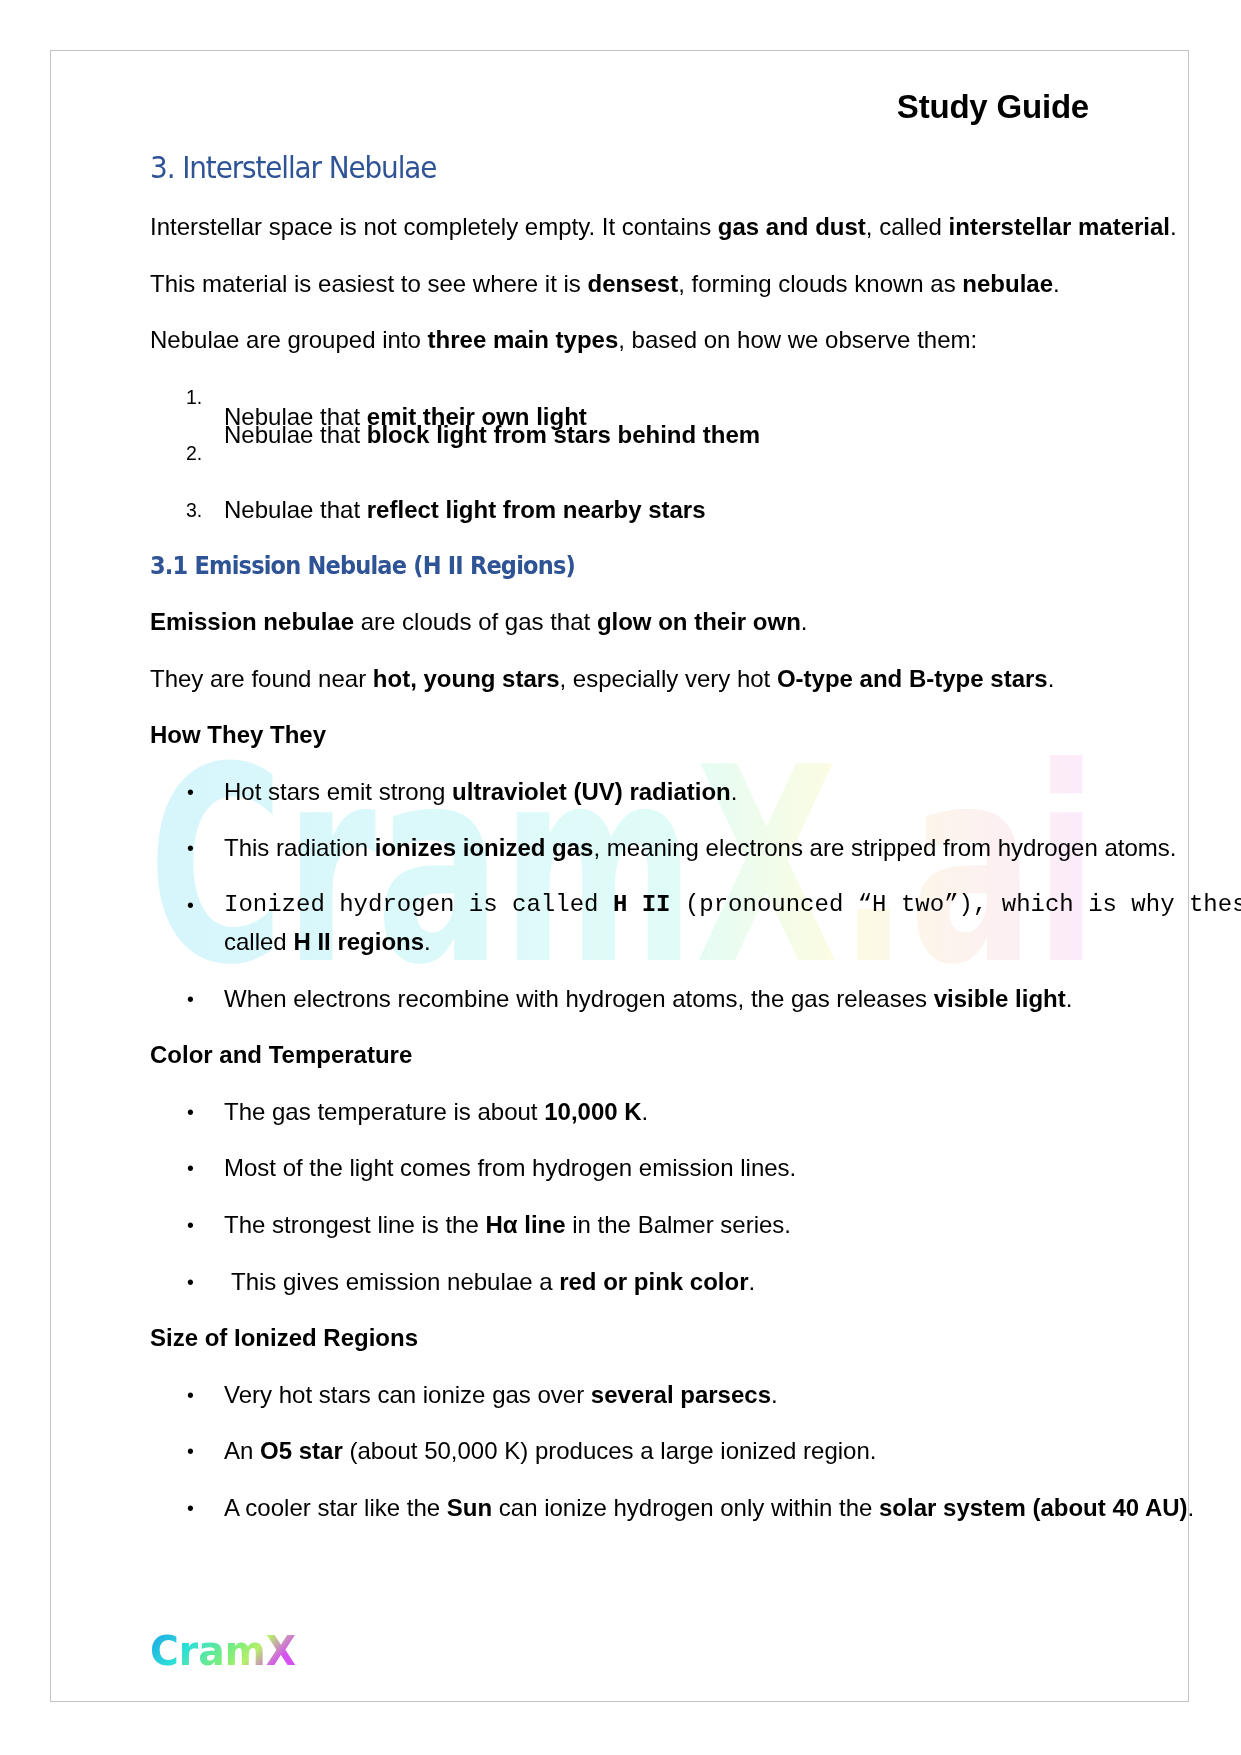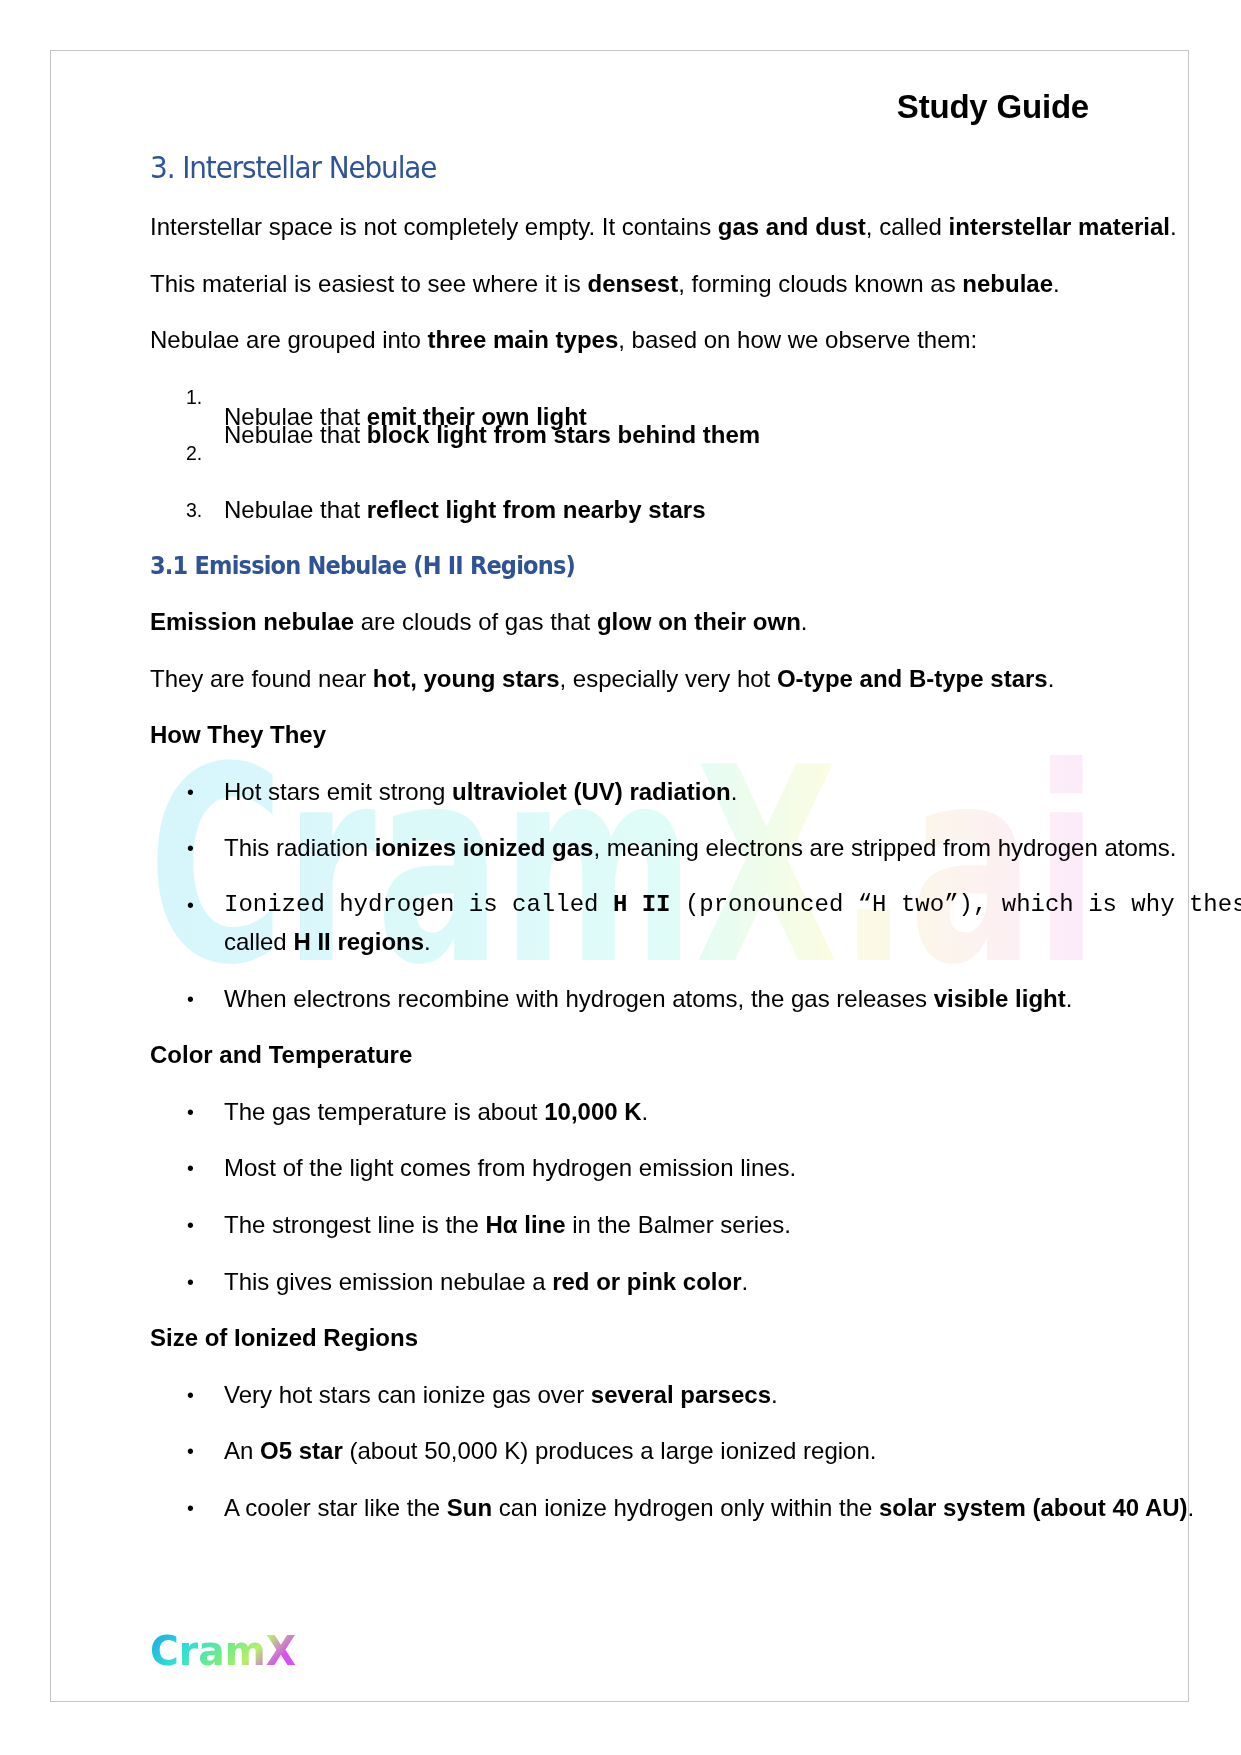--- a/index.html
+++ b/index.html
@@ -82,20 +82,20 @@
 <span class="marker bullet-marker" style="top: 986.6px;">•</span>
 <div class="line item" style="top: 986.6px;">When electrons recombine with hydrogen atoms, the gas releases <b>visible light</b>.</div>
 <div class="line sub" style="top: 1043.2px;">Color and Temperature</div>
 <span class="marker bullet-marker" style="top: 1099.8px;">•</span>
 <div class="line item" style="top: 1099.8px;">The gas temperature is about <b>10,000 K</b>.</div>
 <span class="marker bullet-marker" style="top: 1156.4px;">•</span>
 <div class="line item" style="top: 1156.4px;">Most of the light comes from hydrogen emission lines.</div>
 <span class="marker bullet-marker" style="top: 1213px;">•</span>
 <div class="line item" style="top: 1213px;">The strongest line is the <b>Hα line</b> in the Balmer series.</div>
 <span class="marker bullet-marker" style="top: 1269.6px;">•</span>
-<div class="line item" style="top: 1269.6px;">This gives emission nebulae a <b>red or pink color</b>.</div>
+<div class="line item" style="top: 1269.6px; margin-left: 7px;">This gives emission nebulae a <b>red or pink color</b>.</div>
 <div class="line sub" style="top: 1326.2px;">Size of Ionized Regions</div>
 <span class="marker bullet-marker" style="top: 1382.8px;">•</span>
 <div class="line item" style="top: 1382.8px;">Very hot stars can ionize gas over <b>several parsecs</b>.</div>
 <span class="marker bullet-marker" style="top: 1439.4px;">•</span>
 <div class="line item" style="top: 1439.4px;">An <b>O5 star</b> (about 50,000 K) produces a large ionized region.</div>
 <span class="marker bullet-marker" style="top: 1496px;">•</span>
 <div class="line item" style="top: 1496px;">A cooler star like the <b>Sun</b> can ionize hydrogen only within the <b>solar system (about 40 AU)</b>.</div>
 
 </body></html>

